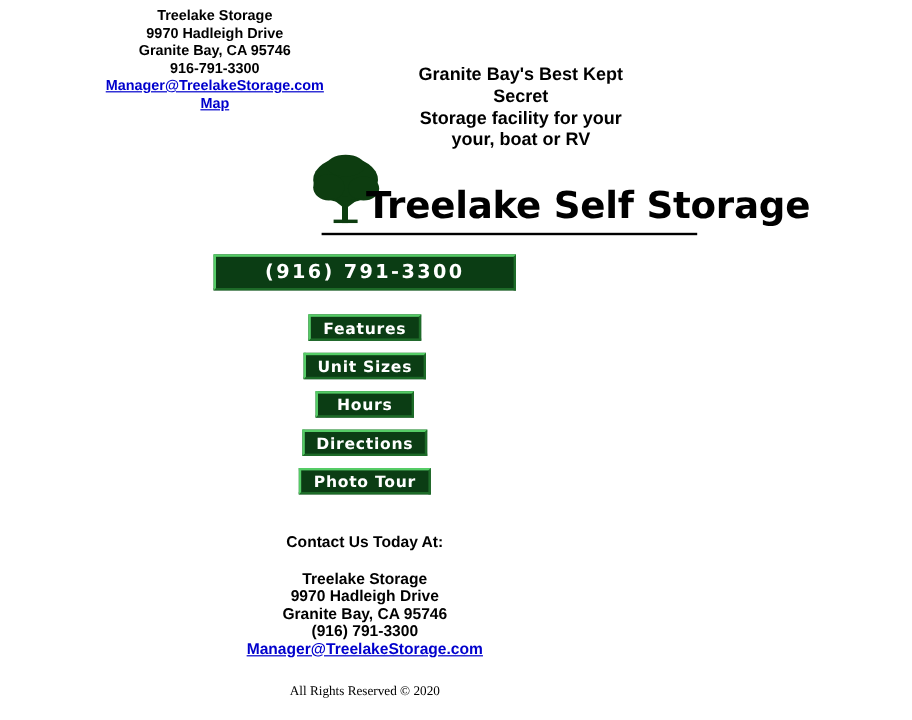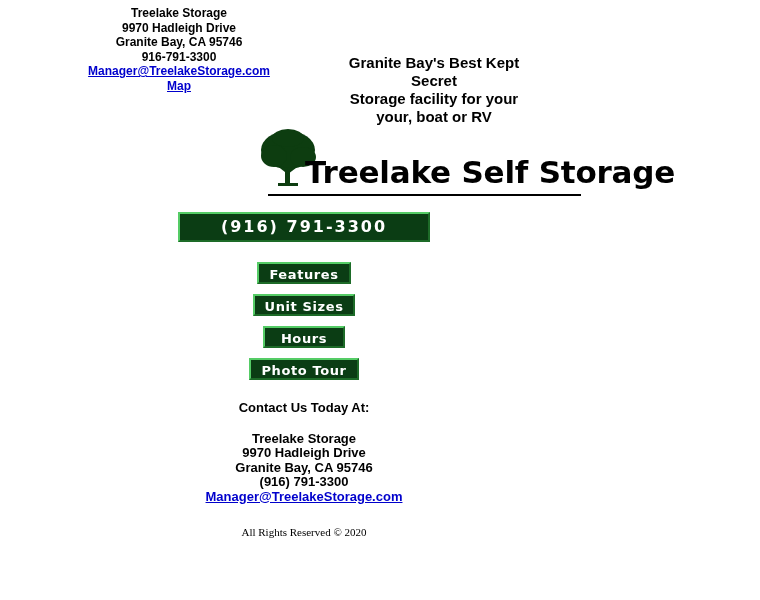--- a/index.html
+++ b/index.html
@@ -123,21 +123,21 @@
     border-right: 2px solid #1d6b28;
     border-bottom: 2px solid #1d6b28;
     text-align: center;
     cursor: pointer;
     font-family: "DejaVu Sans", sans-serif;
     min-width: 58px;
   }
 
   
   .contact-head {
-    margin-top: 20px;
+    margin-top: 32px;
     text-align: center;
     font-size: 13px;
     font-weight: bold;
   }
   .contact-block {
     margin-top: 16px;
     text-align: center;
     font-size: 13px;
     font-weight: bold;
     line-height: 13.5px;
@@ -195,20 +195,21 @@
     <div class="logo-title">Treelake Self Storage</div>
     <div class="logo-underline"></div>
   </div>
 
   <div class="phone-bar">(916) 791-3300</div>
 
   <div class="nav">
     <div class="nav-btn">Features</div>
     <div class="nav-btn">Unit Sizes</div>
     <div class="nav-btn">Hours</div>
+    <div class="nav-btn">Directions</div>
     <div class="nav-btn">Photo Tour</div>
   </div>
 
   <div class="contact-head">Contact Us Today At:</div>
 
   <div class="contact-block">
     <div>Treelake Storage</div>
     <div>9970 Hadleigh Drive</div>
     <div>Granite Bay, CA 95746</div>
     <div>(916) 791-3300</div>

